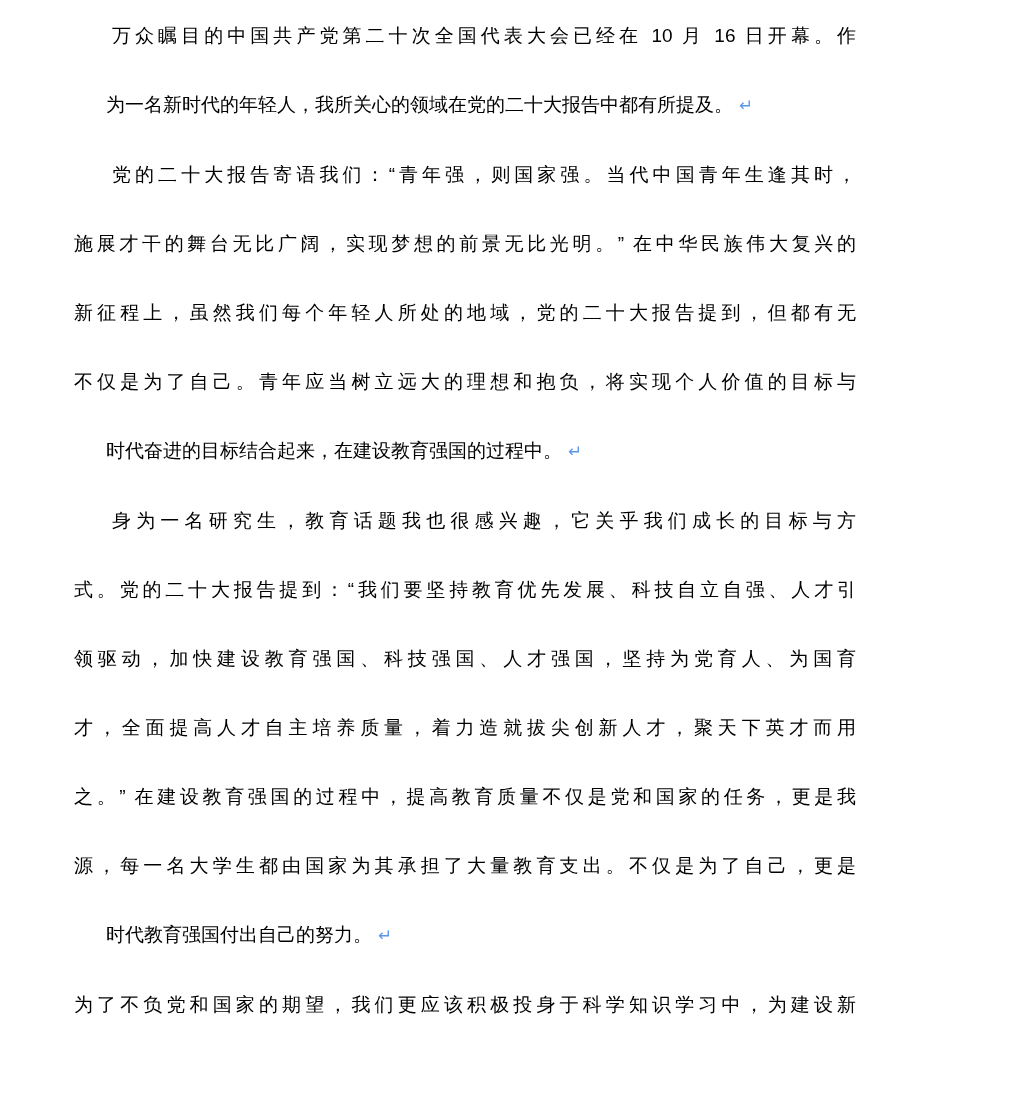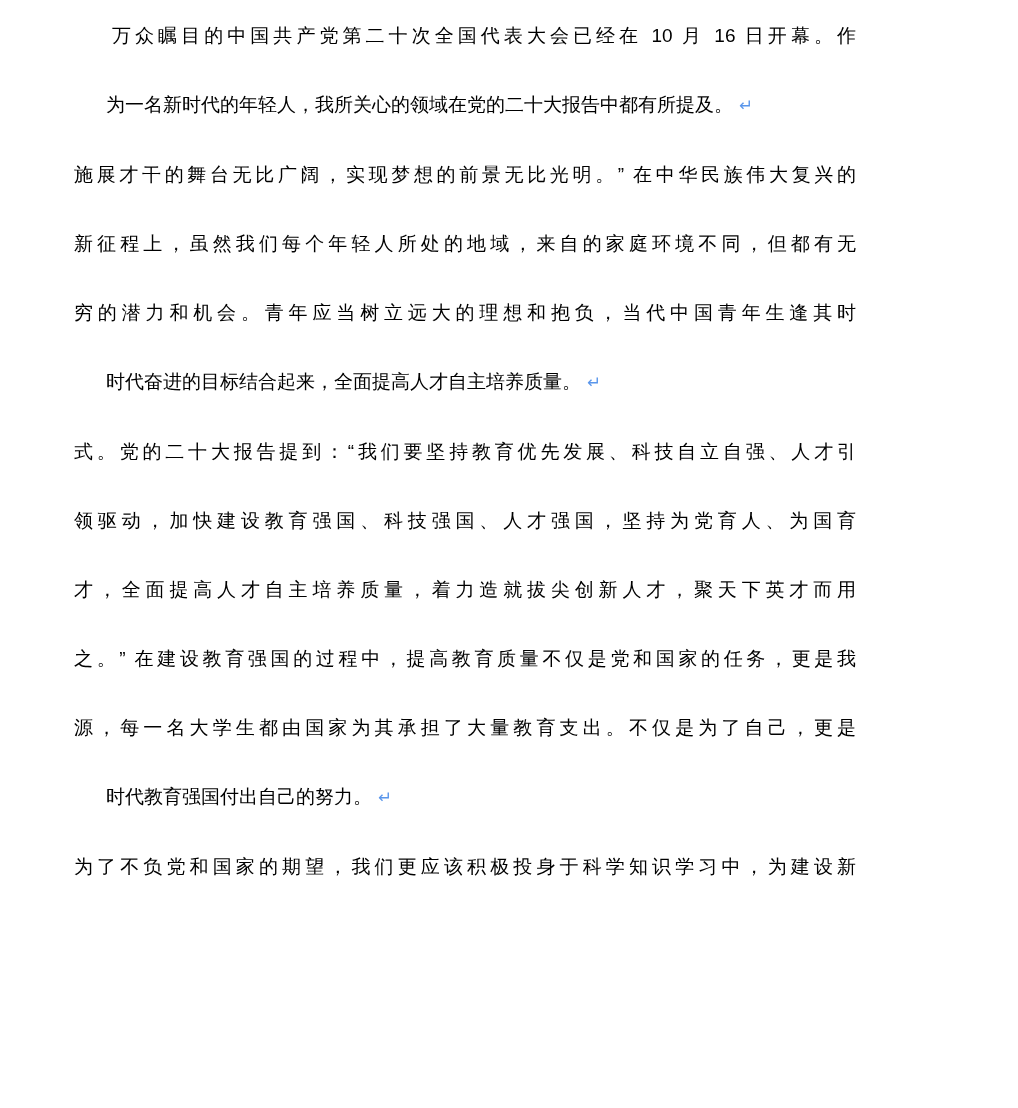--- a/index.html
+++ b/index.html
@@ -48,26 +48,28 @@
 </style>
 </head>
 <body>
 
 <div class="page">
     <div class="paragraph">
       <div class="line first"><span>万众瞩目的中国共产党第二十次全国代表大会已经在 10 月 16 日开幕。作</span></div>
       <div class="line last"><span>为一名新时代的年轻人，我所关心的领域在党的二十大报告中都有所提及。</span><span class="para-mark" style="color: rgb(90, 150, 235);">↵</span></div>
     </div>
     <div class="paragraph">
+      <div class="line first"><span>党的二十大报告寄语我们：“青年强，则国家强。当代中国青年生逢其时，</span></div>
       <div class="line"><span>施展才干的舞台无比广阔，实现梦想的前景无比光明。” 在中华民族伟大复兴的</span></div>
-      <div class="line"><span>新征程上，虽然我们每个年轻人所处的地域，来自的家庭环境不同，但都有无</span></div>
-      <div class="line"><span>穷的潜力和机会。青年应当树立远大的理想和抱负，当代中国青年生逢其时</span></div>
-      <div class="line last"><span>时代奋进的目标结合起来，全面提高人才自主培养质量。</span><span class="para-mark" style="color: rgb(90, 150, 235);">↵</span></div>
+      <div class="line"><span>新征程上，虽然我们每个年轻人所处的地域，党的二十大报告提到，但都有无</span></div>
+      <div class="line"><span>不仅是为了自己。青年应当树立远大的理想和抱负，将实现个人价值的目标与</span></div>
+      <div class="line last"><span>时代奋进的目标结合起来，在建设教育强国的过程中。</span><span class="para-mark" style="color: rgb(90, 150, 235);">↵</span></div>
     </div>
     <div class="paragraph">
+      <div class="line first"><span>身为一名研究生，教育话题我也很感兴趣，它关乎我们成长的目标与方</span></div>
       <div class="line"><span>式。党的二十大报告提到：“我们要坚持教育优先发展、科技自立自强、人才引</span></div>
       <div class="line"><span>领驱动，加快建设教育强国、科技强国、人才强国，坚持为党育人、为国育</span></div>
       <div class="line"><span>才，全面提高人才自主培养质量，着力造就拔尖创新人才，聚天下英才而用</span></div>
       <div class="line"><span>之。” 在建设教育强国的过程中，提高教育质量不仅是党和国家的任务，更是我</span></div>
       <div class="line"><span>源，每一名大学生都由国家为其承担了大量教育支出。不仅是为了自己，更是</span></div>
       <div class="line last"><span>时代教育强国付出自己的努力。</span><span class="para-mark" style="color: rgb(90, 150, 235);">↵</span></div>
       <div class="line"><span>为了不负党和国家的期望，我们更应该积极投身于科学知识学习中，为建设新</span></div>
     </div>
   </div>
 

